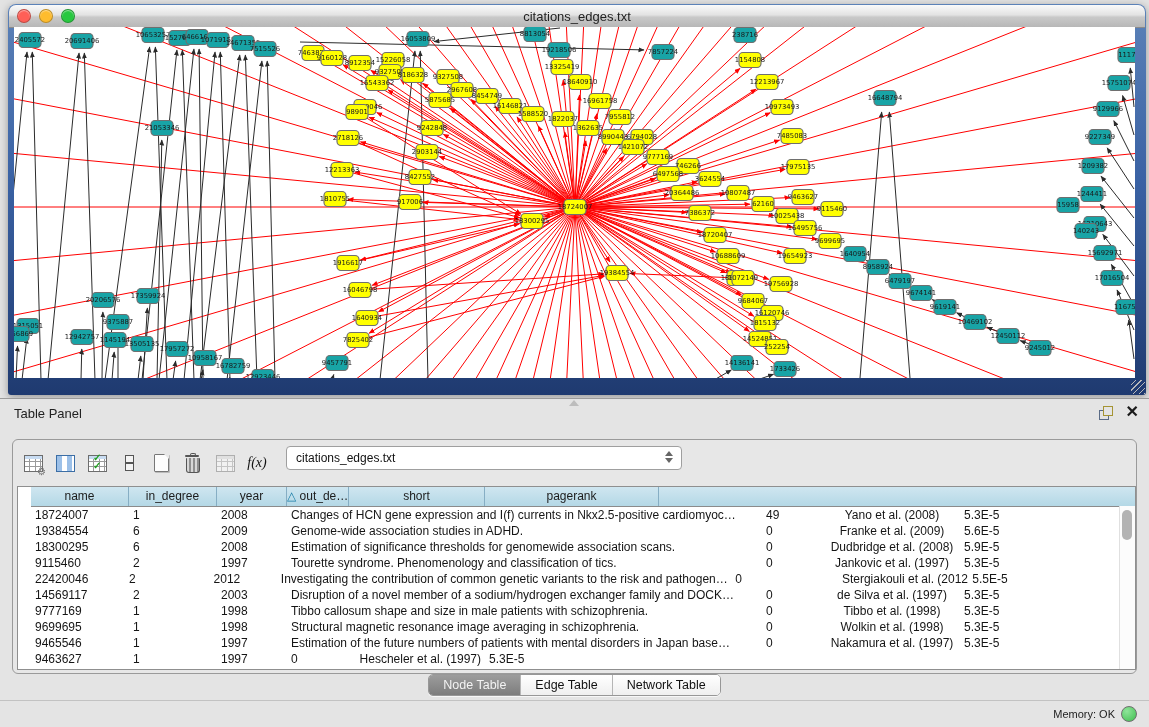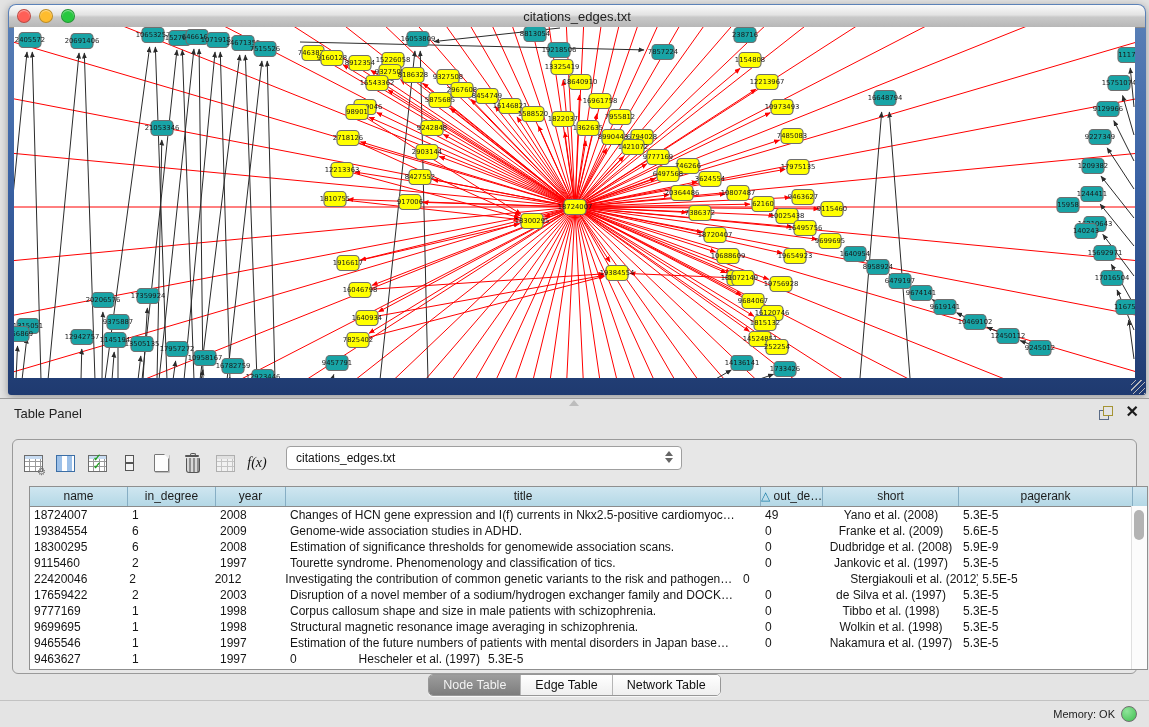--- a/index.html
+++ b/index.html
@@ -47,21 +47,21 @@
   .trash-ic:after{content:"";position:absolute;left:3px;top:-5px;width:4px;height:2px;border:1px solid #555;border-bottom:none;border-radius:2px 2px 0 0;}
   .fx-ic{font-family:"Liberation Serif",serif;font-style:italic;font-size:14px;color:#111;white-space:nowrap;}
   .disabled-ic{opacity:.45;filter:grayscale(1);}
   #table-select{position:absolute;left:273px;top:6px;width:396px;height:24px;background:#fff;border:1px solid #9f9f9f;border-radius:4px;
      font-size:12px;color:#111;display:flex;align-items:center;padding-left:9px;box-sizing:border-box;}
   #table-select .arrows{position:absolute;right:8px;top:4px;display:flex;flex-direction:column;gap:2px;}
   #table-select .arrows i{width:0;height:0;border-left:4px solid transparent;border-right:4px solid transparent;}
   #table-select .arrows i.up{border-bottom:5px solid #666;}
   #table-select .arrows i.dn{border-top:5px solid #666;}
   
-  #data-table{position:absolute;left:16px;top:46px;width:1119px;height:184px;background:#fff;border:1px solid #8f8f8f;box-sizing:border-box;overflow:hidden;}
+  #data-table{position:absolute;left:4px;top:46px;width:1119px;height:184px;background:#fff;border:1px solid #8f8f8f;box-sizing:border-box;overflow:hidden;padding-left:13px;}
   #thead{display:flex;height:19px;background:linear-gradient(180deg,#cfe6f0,#b4d8e6);border-bottom:1px solid #8b8b8b;}
   .th{font-size:12px;color:#1c1c1c;text-align:center;line-height:19px;border-right:1px solid #86aec4;box-sizing:border-box;overflow:hidden;white-space:nowrap;}
   .tr{display:flex;height:16px;}
   .td{font-size:12px;color:#151515;line-height:16px;box-sizing:border-box;padding:0 4px;overflow:hidden;white-space:nowrap;}
   #vscroll{position:absolute;right:0;top:19px;bottom:0;width:15px;background:#fcfcfc;border-left:1px solid #e0e0e0;}
   #vthumb{position:absolute;left:2px;top:4px;width:10px;height:30px;background:#b3b3b3;border-radius:5px;}
   
   #tabs{position:absolute;left:0;top:275px;width:100%;display:flex;justify-content:center;}
   #tabs .seg{display:flex;border:1px solid #979797;border-radius:5px;overflow:hidden;background:#fff;box-shadow:0 1px 0 rgba(255,255,255,.7);}
   .tab{font-size:12.5px;padding:3px 14px;color:#111;background:linear-gradient(#ffffff,#efefef);border-left:1px solid #b5b5b5;}
@@ -820,21 +820,20 @@
           <i class="up"></i>
           <i class="dn"></i>
         </span>
     </div>
 
     <div id="data-table">
       <div id="thead">
           <div class="th" style="width: 98px;">name</div>
           <div class="th" style="width: 88px;">in_degree</div>
           <div class="th" style="width: 70px;">year</div>
-          <div class="th" style="width: 475px;">title</div>
           <div class="th" style="width: 62px;"><span style="color: rgb(29, 127, 168);">△ </span>out_de…</div>
           <div class="th" style="width: 136px;">short</div>
           <div class="th" style="width: 174px;">pagerank</div>
         </div>
       <div id="tbody">
           <div class="tr">
             <div class="td" style="width: 98px; text-align: left;">18724007</div>
             <div class="td" style="width: 88px; text-align: left;">1</div>
             <div class="td" style="width: 70px; text-align: left;">2008</div>
             <div class="td" style="width: 475px; text-align: left;">Changes of HCN gene expression and I(f) currents in Nkx2.5-positive cardiomyoc…</div>
@@ -851,54 +850,54 @@
             <div class="td" style="width: 136px; text-align: center;">Franke et al. (2009)</div>
             <div class="td" style="width: 174px; text-align: left;">5.6E-5</div>
           </div>
           <div class="tr">
             <div class="td" style="width: 98px; text-align: left;">18300295</div>
             <div class="td" style="width: 88px; text-align: left;">6</div>
             <div class="td" style="width: 70px; text-align: left;">2008</div>
             <div class="td" style="width: 475px; text-align: left;">Estimation of significance thresholds for genomewide association scans.</div>
             <div class="td" style="width: 62px; text-align: left;">0</div>
             <div class="td" style="width: 136px; text-align: center;">Dudbridge et al. (2008)</div>
-            <div class="td" style="width: 174px; text-align: left;">5.9E-9</div>
+            <div class="td" style="width: 174px; text-align: left;">5.9E-5</div>
           </div>
           <div class="tr">
             <div class="td" style="width: 98px; text-align: left;">9115460</div>
             <div class="td" style="width: 88px; text-align: left;">2</div>
             <div class="td" style="width: 70px; text-align: left;">1997</div>
             <div class="td" style="width: 475px; text-align: left;">Tourette syndrome. Phenomenology and classification of tics.</div>
             <div class="td" style="width: 62px; text-align: left;">0</div>
             <div class="td" style="width: 136px; text-align: center;">Jankovic et al. (1997)</div>
             <div class="td" style="width: 174px; text-align: left;">5.3E-5</div>
           </div>
           <div class="tr">
             <div class="td" style="width: 98px; text-align: left;">22420046</div>
             <div class="td" style="width: 88px; text-align: left;">2</div>
             <div class="td" style="width: 70px; text-align: left;">2012</div>
             <div class="td" style="width: 475px; text-align: center;">Investigating the contribution of common genetic variants to the risk and pathogen…</div>
             <div class="td" style="width: 62px; text-align: left;">0</div>
             <div class="td" style="width: 136px; text-align: center; margin-left: 47px;">Stergiakouli et al. (2012)</div>
             <div class="td" style="width: 174px; text-align: left;">5.5E-5</div>
           </div>
           <div class="tr">
-            <div class="td" style="width: 98px; text-align: left;">17659422</div>
+            <div class="td" style="width: 98px; text-align: left;">14569117</div>
             <div class="td" style="width: 88px; text-align: left;">2</div>
             <div class="td" style="width: 70px; text-align: left;">2003</div>
             <div class="td" style="width: 475px; text-align: left;">Disruption of a novel member of a sodium/hydrogen exchanger family and DOCK…</div>
             <div class="td" style="width: 62px; text-align: left;">0</div>
             <div class="td" style="width: 136px; text-align: center;">de Silva et al. (1997)</div>
             <div class="td" style="width: 174px; text-align: left;">5.3E-5</div>
           </div>
           <div class="tr">
             <div class="td" style="width: 98px; text-align: left;">9777169</div>
             <div class="td" style="width: 88px; text-align: left;">1</div>
             <div class="td" style="width: 70px; text-align: left;">1998</div>
-            <div class="td" style="width: 475px; text-align: left;">Corpus callosum shape and size in male patients with schizophrenia.</div>
+            <div class="td" style="width: 475px; text-align: left;">Tibbo callosum shape and size in male patients with schizophrenia.</div>
             <div class="td" style="width: 62px; text-align: left;">0</div>
             <div class="td" style="width: 136px; text-align: center;">Tibbo et al. (1998)</div>
             <div class="td" style="width: 174px; text-align: left;">5.3E-5</div>
           </div>
           <div class="tr">
             <div class="td" style="width: 98px; text-align: left;">9699695</div>
             <div class="td" style="width: 88px; text-align: left;">1</div>
             <div class="td" style="width: 70px; text-align: left;">1998</div>
             <div class="td" style="width: 475px; text-align: left;">Structural magnetic resonance image averaging in schizophrenia.</div>
             <div class="td" style="width: 62px; text-align: left;">0</div>

